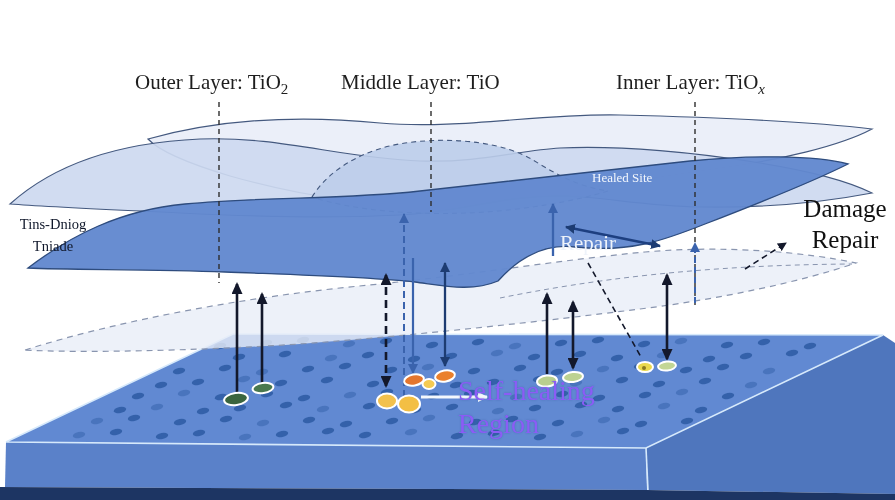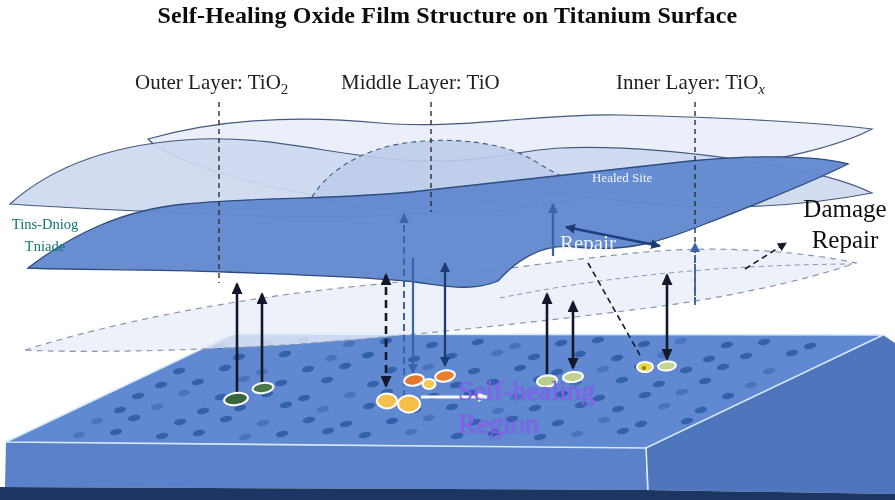--- a/index.html
+++ b/index.html
@@ -10,22 +10,22 @@
   .title{left:0;right:0;top:2px;text-align:center;font-size:24px;font-weight:bold;
          color:#0b0b0b;letter-spacing:.2px;}
   .layerlbl{font-size:21px;color:#1e1e1e;top:70px;}
   .layerlbl sub{font-size:15px;line-height:0;}
   sub.itx{font-style:italic;}
   .defect{left:360px;top:158px;font-size:29px;color:#17233f;}
   .healed{left:592px;top:170px;font-size:13px;color:#f2f6fc;}
   .repair-w{left:560px;top:231px;font-size:21px;color:#eef3fa;}
   .damage{left:795px;top:193px;width:100px;text-align:center;font-size:25px;
           color:#101010;line-height:31px;}
-  .watermark{left:2px;top:213px;width:86px;text-align:center;font-size:14.5px;
-             color:#0f766e;line-height:22px;}
+  .watermark{left:10px;top:213px;width:86px;text-align:center;font-size:14.5px;
+             color:#0f172a;line-height:22px;}
   .selfheal{left:458px;top:374px;width:210px;text-align:left;font-size:28px;
             color:#8b5cf6;line-height:33px;text-shadow:0 0 2px rgba(40,70,130,.35);}
 </style>
 </head>
 <body>
 
 <div id="stage">
 
 <svg id="art" width="895" height="500" viewBox="0 0 895 500">
   <defs>
@@ -221,21 +221,20 @@
     <ellipse cx="445" cy="376" rx="10" ry="5.5" fill="#ea802c" transform="rotate(-10 445 376)"></ellipse>
     <ellipse cx="429" cy="384" rx="6.5" ry="5" fill="#f5ca52"></ellipse>
     <ellipse cx="547" cy="381" rx="10" ry="5.5" fill="#b9cf8e" transform="rotate(-6 547 381)"></ellipse>
     <ellipse cx="573" cy="377" rx="10" ry="5" fill="#bdd292" transform="rotate(-6 573 377)"></ellipse>
     <ellipse cx="645" cy="367" rx="8" ry="5" fill="#ead94f"></ellipse>
     <circle cx="644" cy="368" r="2" fill="#8a7a22" stroke="none"></circle>
     <ellipse cx="667" cy="366" rx="9" ry="4.5" fill="#c3d695" transform="rotate(-6 667 366)"></ellipse>
   </g>
 </svg>
 
-<div class="lbl title">Self-Healing Oxide Film Structure on Titanium Surface</div>
 
 <div class="lbl layerlbl" style="left:135px">
   <span>Outer Layer: TiO</span><sub>2</sub>
 </div>
 <div class="lbl layerlbl" style="left:341px">
   <span>Middle Layer: TiO</span><sub></sub>
 </div>
 <div class="lbl layerlbl" style="left:616px">
   <span>Inner Layer: TiO</span><sub class="itx">x</sub>
 </div>

